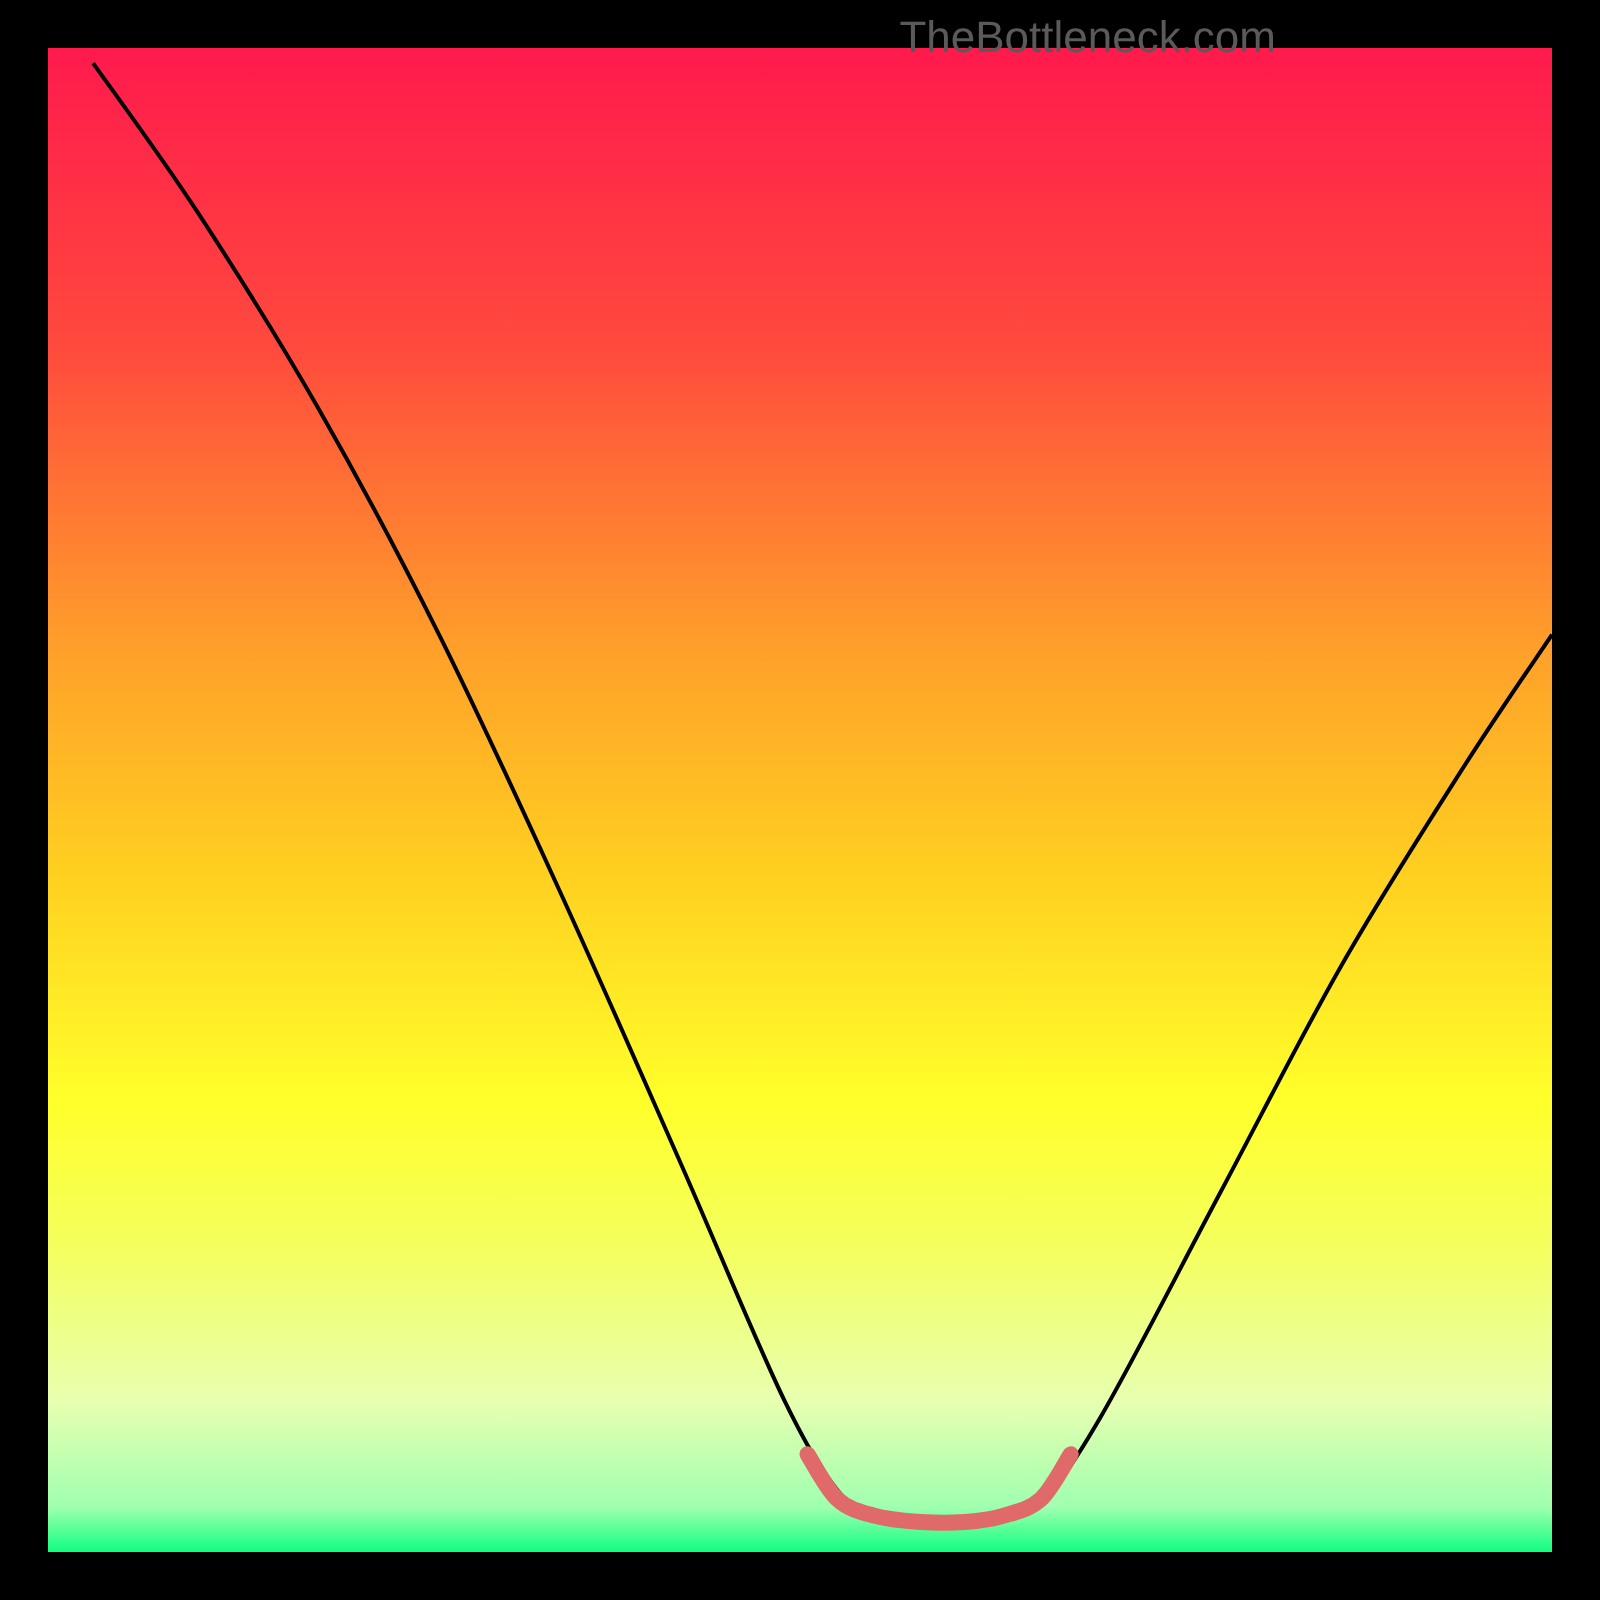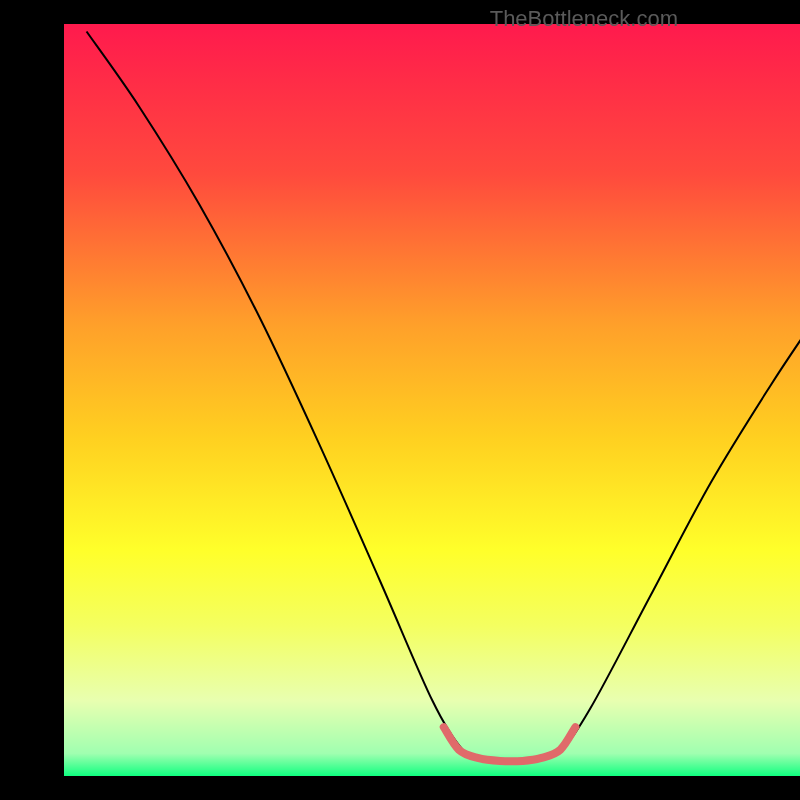--- a/index.html
+++ b/index.html
@@ -8,21 +8,20 @@
     width: 800px;
     height: 800px;
     background: #000;
     font-family: Arial, Helvetica, sans-serif;
   }
   .wrap {
     position: relative;
     width: 648px;
     height: 800px;
     background: #000;
-    margin-left: 40px;
   }
   .plot {
     position: absolute;
     left: 24px;
     top: 24px;
     width: 752px;
     height: 752px;
     overflow: hidden;
   }
   .watermark {

